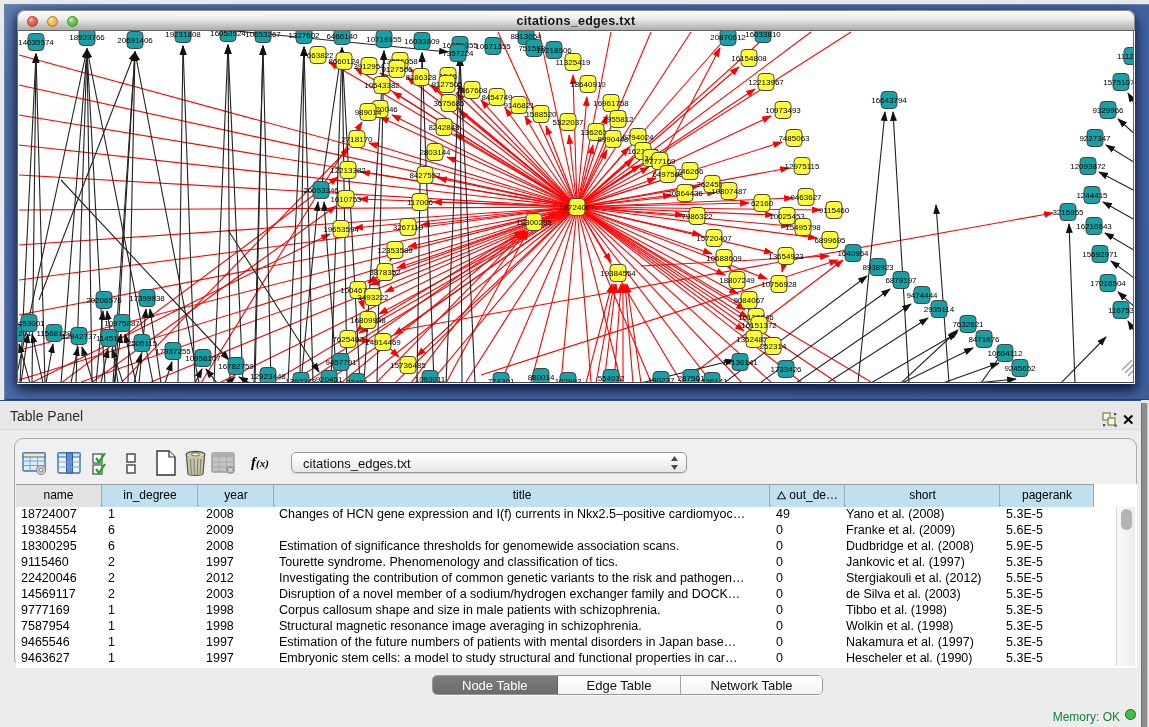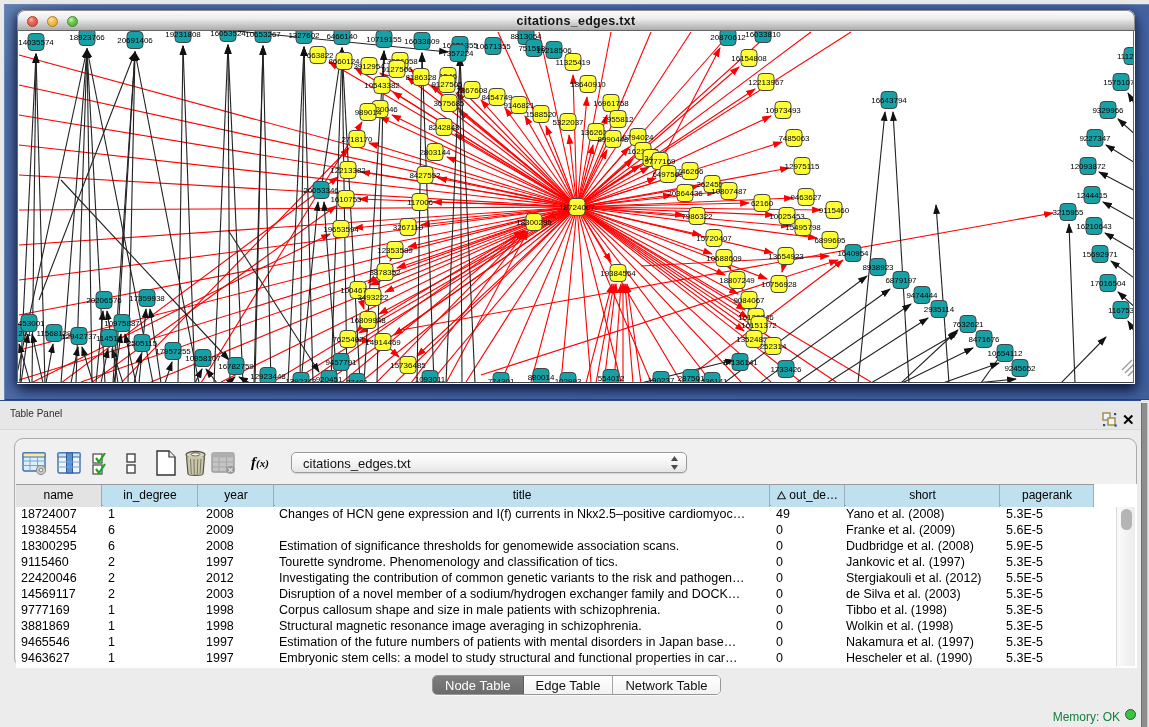--- a/index.html
+++ b/index.html
@@ -21,21 +21,21 @@
  font-weight:700;color:#151515;letter-spacing:.3px;font-size:12.5px}
 .tl{position:absolute;top:5px;width:11px;height:11px;border-radius:50%}
 .tl.r{left:9px;background:radial-gradient(circle at 35% 30%,#ffb8ae 0%,#ec6c5f 35%,#d23f34 100%);border:1px solid #ad3a31}
 .tl.y{left:29px;background:radial-gradient(circle at 35% 30%,#ffe9b0 0%,#f6bf50 40%,#df9b2d 100%);border:1px solid #ad7d27}
 .tl.g{left:49px;background:radial-gradient(circle at 35% 30%,#ccf0b8 0%,#6cc94e 40%,#47a233 100%);border:1px solid #3e8a2d}
 #graphwrap{position:absolute;left:0;top:21px;width:1117px;height:352px;background:#fff;overflow:hidden;
  border-left:1px solid #666;border-right:1px solid #666;border-bottom:1px solid #444}
 
 #tpanel{position:absolute;left:0;top:400px;width:1141px;height:327px;background:#ececec}
 #tphead{position:absolute;left:0;top:1px;width:100%;height:29px;background:#e7e7e7;border-bottom:1px solid #dadada}
-#tphead .t{position:absolute;left:10px;top:7px;font-size:10px;color:#2e2e2e}
+#tphead .t{position:absolute;left:10px;top:7px;font-size:14px;color:#2e2e2e}
 #floatico{position:absolute;left:1102px;top:11px}
 #closeico{position:absolute;left:1122px;top:10px;font-size:15px;font-weight:700;color:#000}
 #browser{position:absolute;left:14px;top:38px;width:1123px;height:229px;background:#f0f0f0;
  border:1px solid #ababab;border-radius:9px}
 #toolbar{position:absolute;left:0;top:0;width:100%;height:44px}
 .tbi{position:absolute;top:6px}
 #combo{position:absolute;left:276px;top:13px;width:396px;height:21px;border:1px solid #9b9b9b;border-radius:5px;
  background:linear-gradient(#ffffff,#f2f2f2 60%,#e5e5e5);box-shadow:0 1px 1px rgba(0,0,0,.12)}
 #combo .ct{position:absolute;left:11px;top:3px;font-size:13px;color:#111}
 #combo .arr{position:absolute;right:7px;top:2px}
@@ -50,21 +50,21 @@
 .tr div{position:absolute;top:0;height:16px;line-height:15px;overflow:hidden}
 .c1{left:5px;width:80px}.c2{left:92px;width:88px}.c3{left:190px;width:66px}
 .c4{left:263px;width:490px}.c5{left:760px;width:66px}
 .c6{left:830px;width:155px;text-align:left}.c7{left:990px;width:90px}
 
 #vsb{position:absolute;left:1100px;top:23px;width:19px;height:159px;background:linear-gradient(90deg,#fafafa,#ececec);border-left:1px solid #d8d8d8}
 #vsb .thumb{position:absolute;left:4px;top:2px;width:11px;height:21px;border-radius:6px;background:#b4b4b4}
 
 #tabs{position:absolute;left:432px;top:275px;height:20px;border:1px solid #979797;border-radius:5px;overflow:hidden;
  box-shadow:0 1px 0 rgba(255,255,255,.7)}
-.tab{float:left;height:20px;line-height:19px;font-size:13px;padding:0 12px;background:linear-gradient(#fff,#f1f1f1);color:#111;border-right:1px solid #a5a5a5}
+.tab{float:left;height:20px;line-height:19px;font-size:13px;padding:0 29px;background:linear-gradient(#fff,#f1f1f1);color:#111;border-right:1px solid #a5a5a5}
 .tab.sel{background:linear-gradient(#7d7d7d,#696969);color:#fff;border-right:1px solid #5e5e5e}
 .tab:last-child{border-right:none}
 
 #status{position:absolute;left:0;top:300px;width:1141px;height:27px}
 #status .m{position:absolute;right:21px;top:10px;font-size:12px;color:#15803d}
 #status .dot{position:absolute;right:5px;top:9px;width:11px;height:11px;border-radius:50%;background:#35c63b;border:1.5px solid #4a4a4a}
 
 #rstrip{position:absolute;left:1141px;top:403px;width:7px;height:324px;background:#8d8d8d;border-left:1px solid #6f6f6f;border-right:1px solid #c9c9c9}
 </style></head>
 <body>
@@ -1051,21 +1051,21 @@
 <div class="tr">
               <div class="c1">9777169</div>
               <div class="c2">1</div>
               <div class="c3">1998</div>
               <div class="c4">Corpus callosum shape and size in male patients with schizophrenia.</div>
               <div class="c5">0</div>
               <div class="c6">Tibbo et al. (1998)</div>
               <div class="c7">5.3E-5</div>
             </div>
 <div class="tr">
-              <div class="c1">3881869</div>
+              <div class="c1">7587954</div>
               <div class="c2">1</div>
               <div class="c3">1998</div>
               <div class="c4">Structural magnetic resonance image averaging in schizophrenia.</div>
               <div class="c5">0</div>
               <div class="c6">Wolkin et al. (1998)</div>
               <div class="c7">5.3E-5</div>
             </div>
 <div class="tr">
               <div class="c1">9465546</div>
               <div class="c2">1</div>

